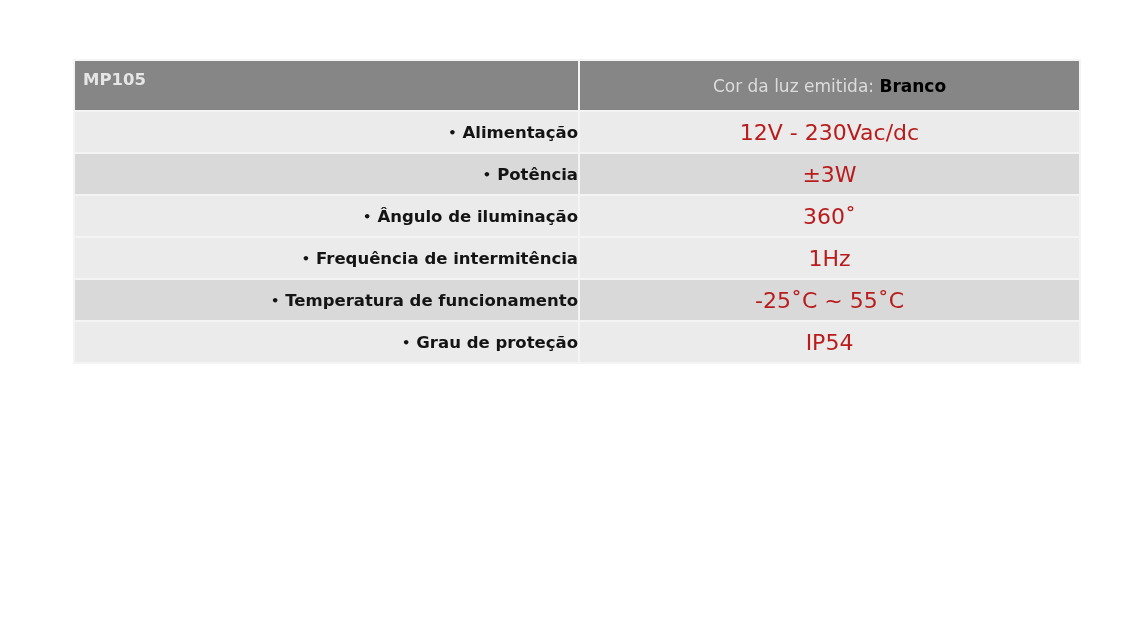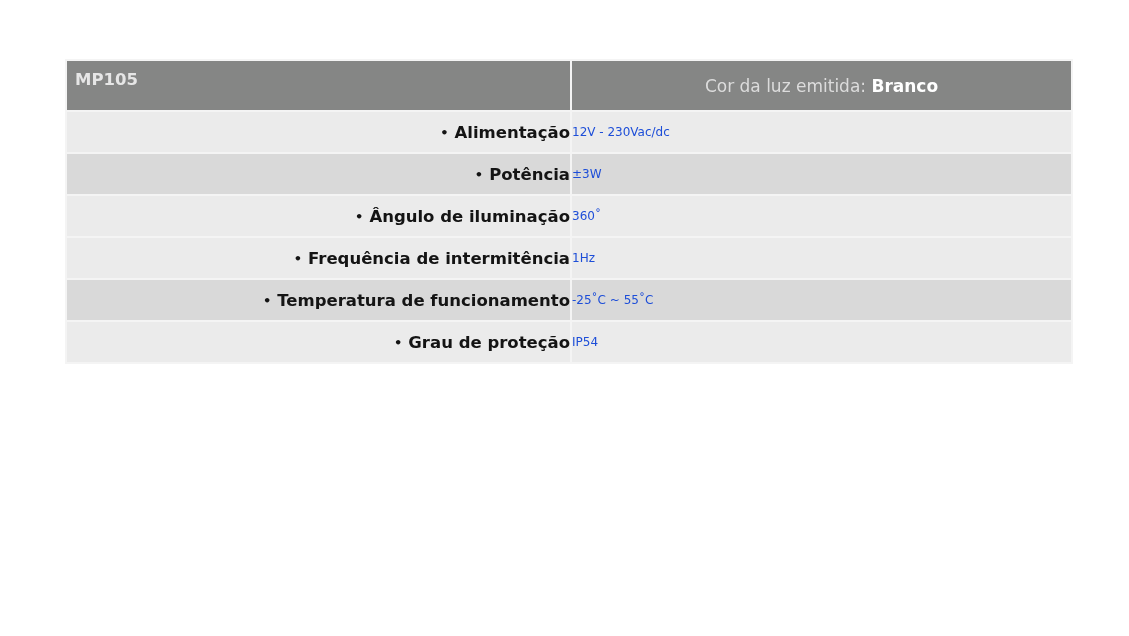--- a/index.html
+++ b/index.html
@@ -9,21 +9,21 @@
       width: 1129px;
       height: 636px;
       overflow: hidden;
     }
     body {
       font-family: "DejaVu Sans", "Liberation Sans", sans-serif;
       position: relative;
     }
     .spec-table {
       position: absolute;
-      left: 65px;
+      left: 73px;
       top: 59px;
       width: 1006px;
       border-collapse: collapse;
       table-layout: fixed;
     }
     .spec-table td {
       border: 2px solid #f4f4f4;
       padding: 0;
       vertical-align: middle;
     }
@@ -42,21 +42,21 @@
       vertical-align: top;
       padding-top: 9px;
       color: #e6e6e6;
     }
     .row-model .color-cell {
       text-align: center;
       font-size: 17px;
       color: #dcdcdc;
     }
     .row-model .color-cell b {
-      color: #ffffff;
+      color: #000000;
       font-weight: bold;
     }
     .row-features td {
       height: 80px;
       padding-left: 8px;
       font-size: 16.5px;
       color: #d6d6d6;
       line-height: 24px;
       vertical-align: top;
       padding-top: 6px;
@@ -70,23 +70,23 @@
     .row-spec .spec-label {
       font-weight: bold;
       font-size: 16.5px;
       padding-left: 8px;
       color: #141414;
       white-space: nowrap;
       text-align: right;
     }
     .row-spec .spec-label .bullet { margin-right: 6px; font-size: 13px; position: relative; top: -1px; }
     .row-spec .spec-value {
-      text-align: left;
-      font-size: 12px;
-      color: #1d4ed8;
+      text-align: center;
+      font-size: 22px;
+      color: #b91c1c;
     }
   </style>
 </head>
 <body>
 
 <table class="spec-table">
   <colgroup>
     <col class="col-left">
     <col class="col-right">
   </colgroup>

